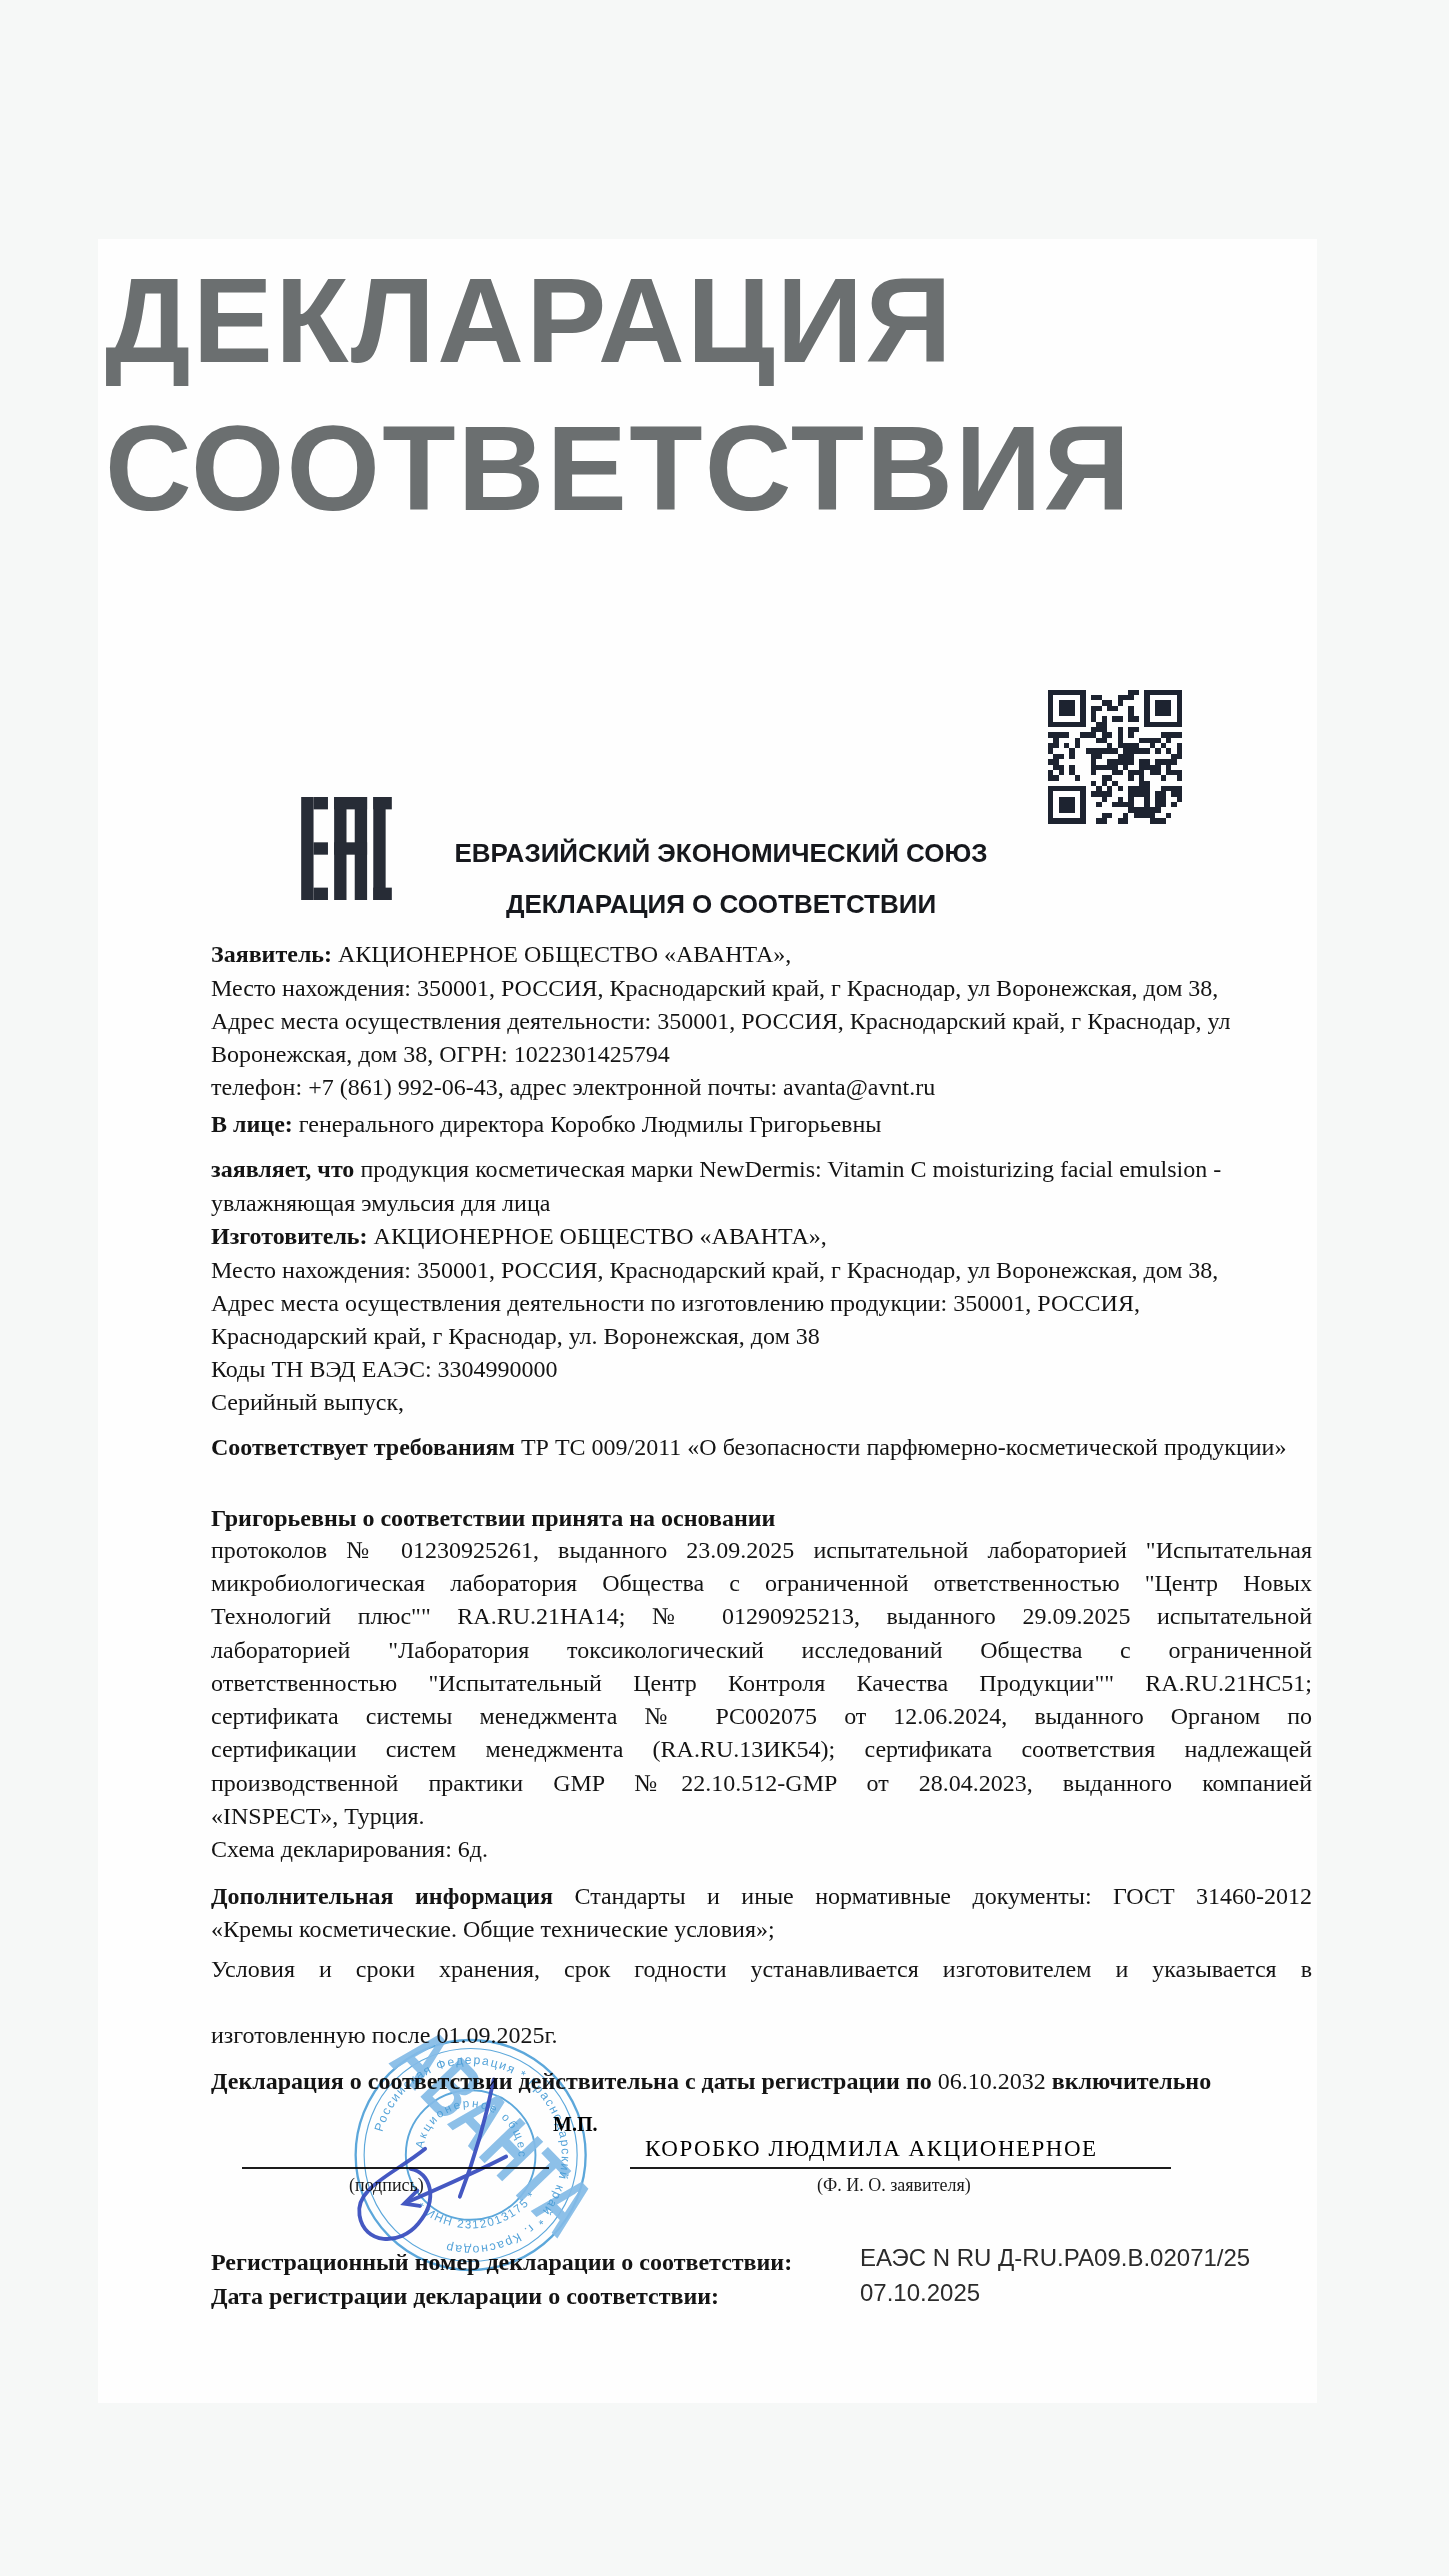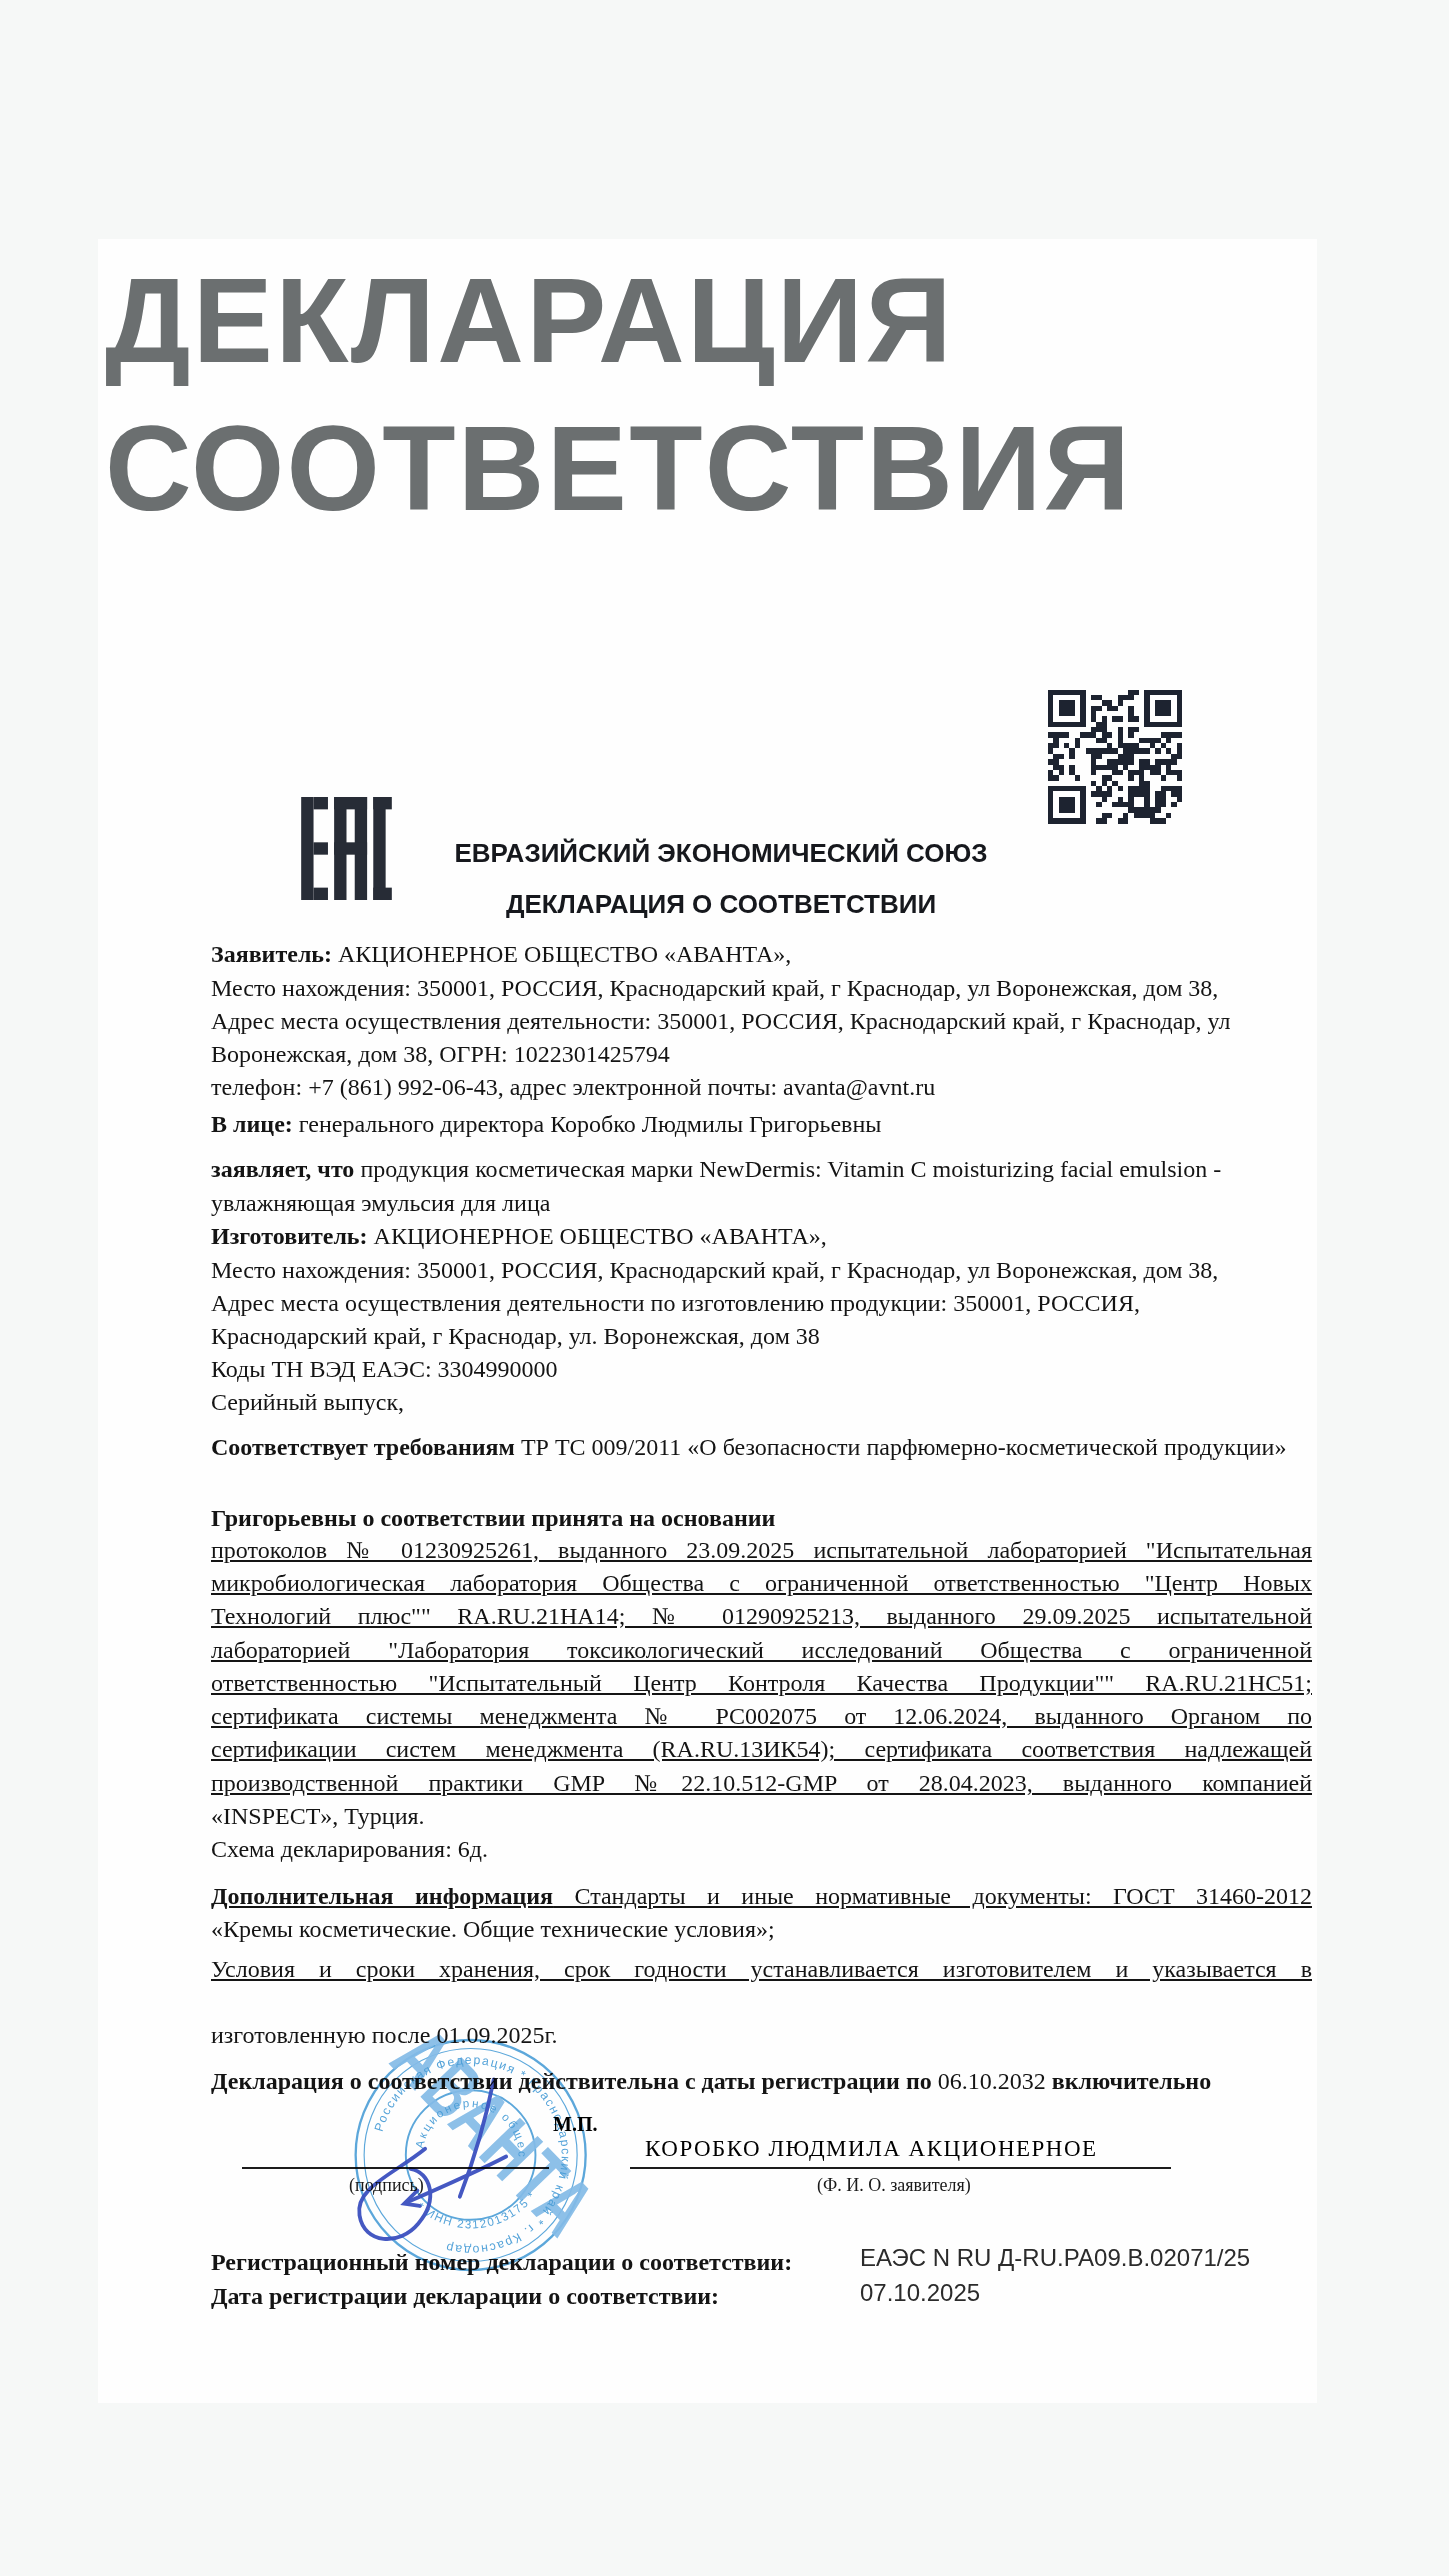--- a/index.html
+++ b/index.html
@@ -5,21 +5,21 @@
   html,body{margin:0;padding:0;background:#f6f8f7;}
   #page{position:relative;width:1450px;height:2576px;background:#f6f8f7;overflow:hidden;
         font-family:"Liberation Serif",serif;}
   #sheet{position:absolute;left:98px;top:239px;width:1219px;height:2164px;background:#fefefe;}
   .abs{position:absolute;}
   #doc-title{left:105px;top:246px;font-family:"Liberation Sans",sans-serif;font-weight:bold;
              font-size:120px;line-height:148px;color:#6b6f70;letter-spacing:2.3px;white-space:nowrap;}
   .hdr{font-family:"Liberation Sans",sans-serif;font-weight:bold;font-size:26px;color:#16181d;
        left:412px;width:618px;text-align:center;white-space:nowrap;}
   .ln{position:absolute;left:211px;white-space:nowrap;font-size:24px;line-height:33px;color:#141414;}
-  .just{width:1101px;text-align:justify;text-align-last:justify;text-decoration:underline;}
+  .just{width:1101px;text-align:justify;text-align-last:justify;}
   .b{font-weight:bold;}
   .cap{font-size:18px;color:#1a1a1a;}
   .sig-line{position:absolute;border-top:2.3px solid #1c1c1c;height:0;}
   .val{position:absolute;left:826px;font-family:"Liberation Sans",sans-serif;font-size:24px;color:#2b2b2b;white-space:nowrap;margin-left:34px;}
   #stamp-svg{position:absolute;left:324px;top:2025px;mix-blend-mode:multiply;}
   #qr-svg{position:absolute;left:1048px;top:687px;}
   #eac-svg{position:absolute;left:301px;top:797px;}
 </style>
 </head>
 <body>

